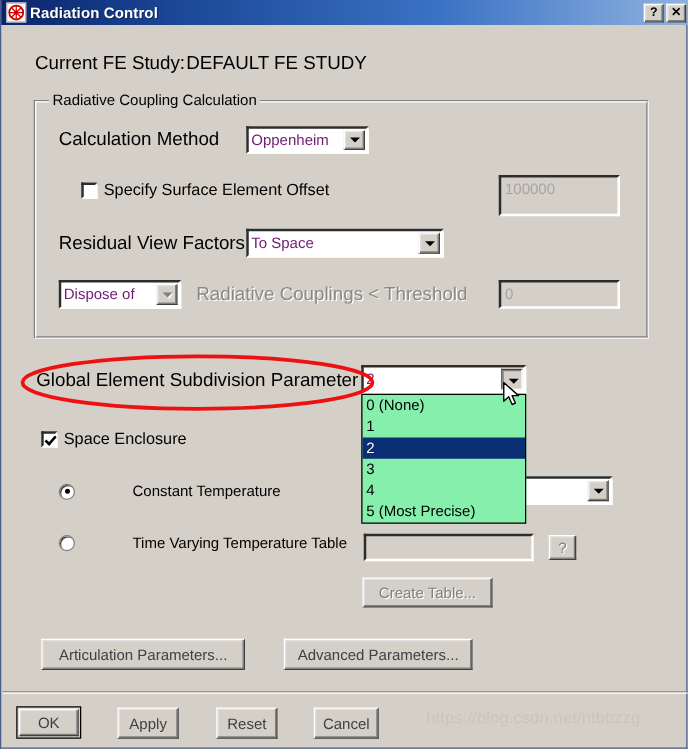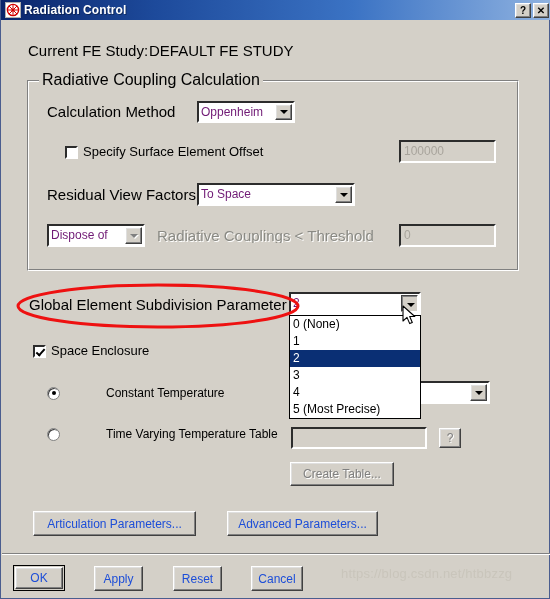--- a/index.html
+++ b/index.html
@@ -87,21 +87,21 @@
     border: 1px solid #ffffff;
     border-right-color: #808080;
     border-bottom-color: #808080;
     pointer-events: none;
   }
   .gb-title {
     position: absolute;
     top: -8px; left: 8px;
     background: #d4d0c8;
     padding: 0 3px;
-    font-size: 16px;
+    font-size: 12px;
     line-height: 14px;
     white-space: nowrap;
   }
 
   
   .combo {
     position: absolute;
     background: #fff;
     border: 2px inset #d4d0c8;
     border-color: #808080 #ffffff #ffffff #808080;
@@ -205,21 +205,21 @@
 
   
   .btn {
     position: absolute;
     background: #d4d0c8;
     border: 1px solid;
     border-color: #ffffff #404040 #404040 #ffffff;
     box-shadow: inset -1px -1px 0 #808080, inset 1px 1px 0 #dfdfdf;
     font-family: "Liberation Sans", sans-serif;
     font-size: 12px;
-    color: #1d4ed8;
+    color: #404040;
     text-align: center;
     white-space: nowrap;
     cursor: default;
     padding: 0;
     line-height: 1;
     display: flex;
     align-items: center;
     justify-content: center;
   }
   .btn.default {
@@ -240,21 +240,21 @@
   .sep {
     position: absolute;
     height: 2px;
     border-top: 1px solid #808080;
     border-bottom: 1px solid #ffffff;
   }
 
   
   #dropdown-list {
     position: absolute;
-    background: #ffffff;
+    background: #86efac;
     border: 1px solid #000;
     z-index: 40;
     padding: 0;
     margin: 0;
     list-style: none;
   }
   #dropdown-list li {
     font-size: 12px;
     line-height: 17px;
     height: 17px;
@@ -314,21 +314,21 @@
   <span class="lbl" style="left:46px; top:105px;">Calculation Method</span>
   <div class="combo" style="left:196px; top:101px; width:98px; height:22px;">
     <span class="cb-text">Oppenheim</span>
     <span class="cb-arrow"></span>
   </div>
 
   <div class="chk" style="left:64px; top:145px;">
     <span class="box"></span>
     <span class="ctext">Specify Surface Element Offset</span>
   </div>
-  <div class="textfield dis-text" style="left:398px; top:140px; width:97px; height:23px;">100000</div>
+  <div class="textfield dis-text" style="left:398px; top:140px; width:97px; height:33px;">100000</div>
 
   <span class="lbl" style="left:46px; top:188px;">Residual View Factors</span>
   <div class="combo" style="left:196px; top:183px; width:158px; height:23px;">
     <span class="cb-text">To Space</span>
     <span class="cb-arrow"></span>
   </div>
 
   <div class="combo disabled" style="left:46px; top:224px; width:98px; height:23px;">
     <span class="cb-text">Dispose of</span>
     <span class="cb-arrow"></span>

